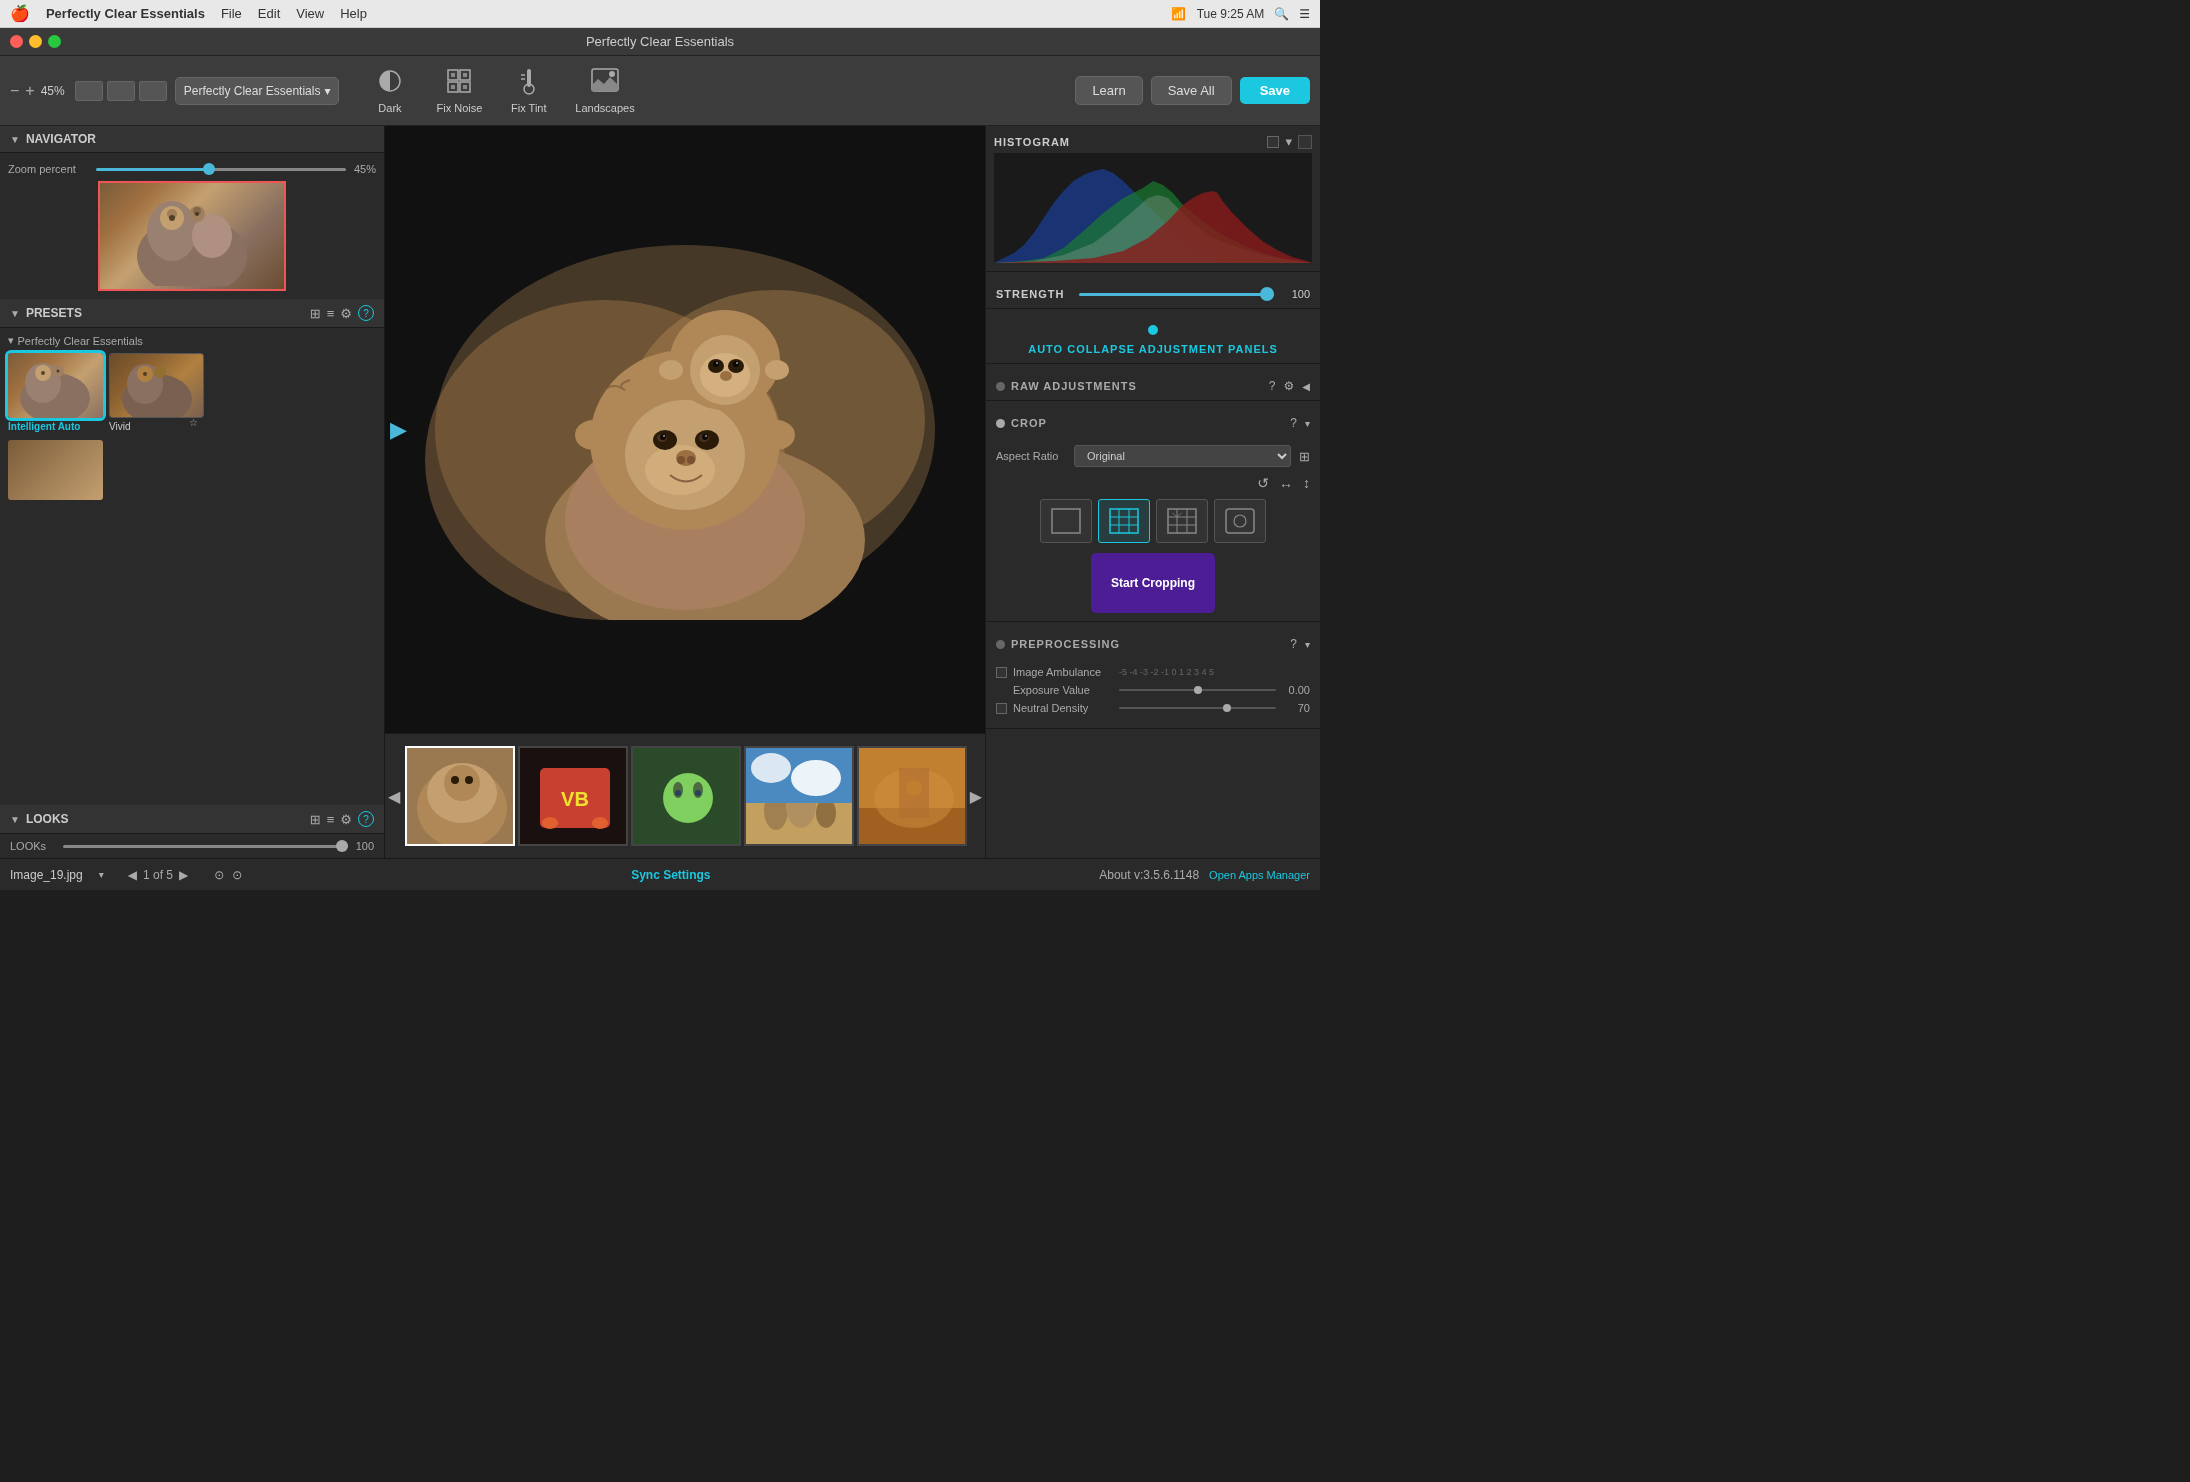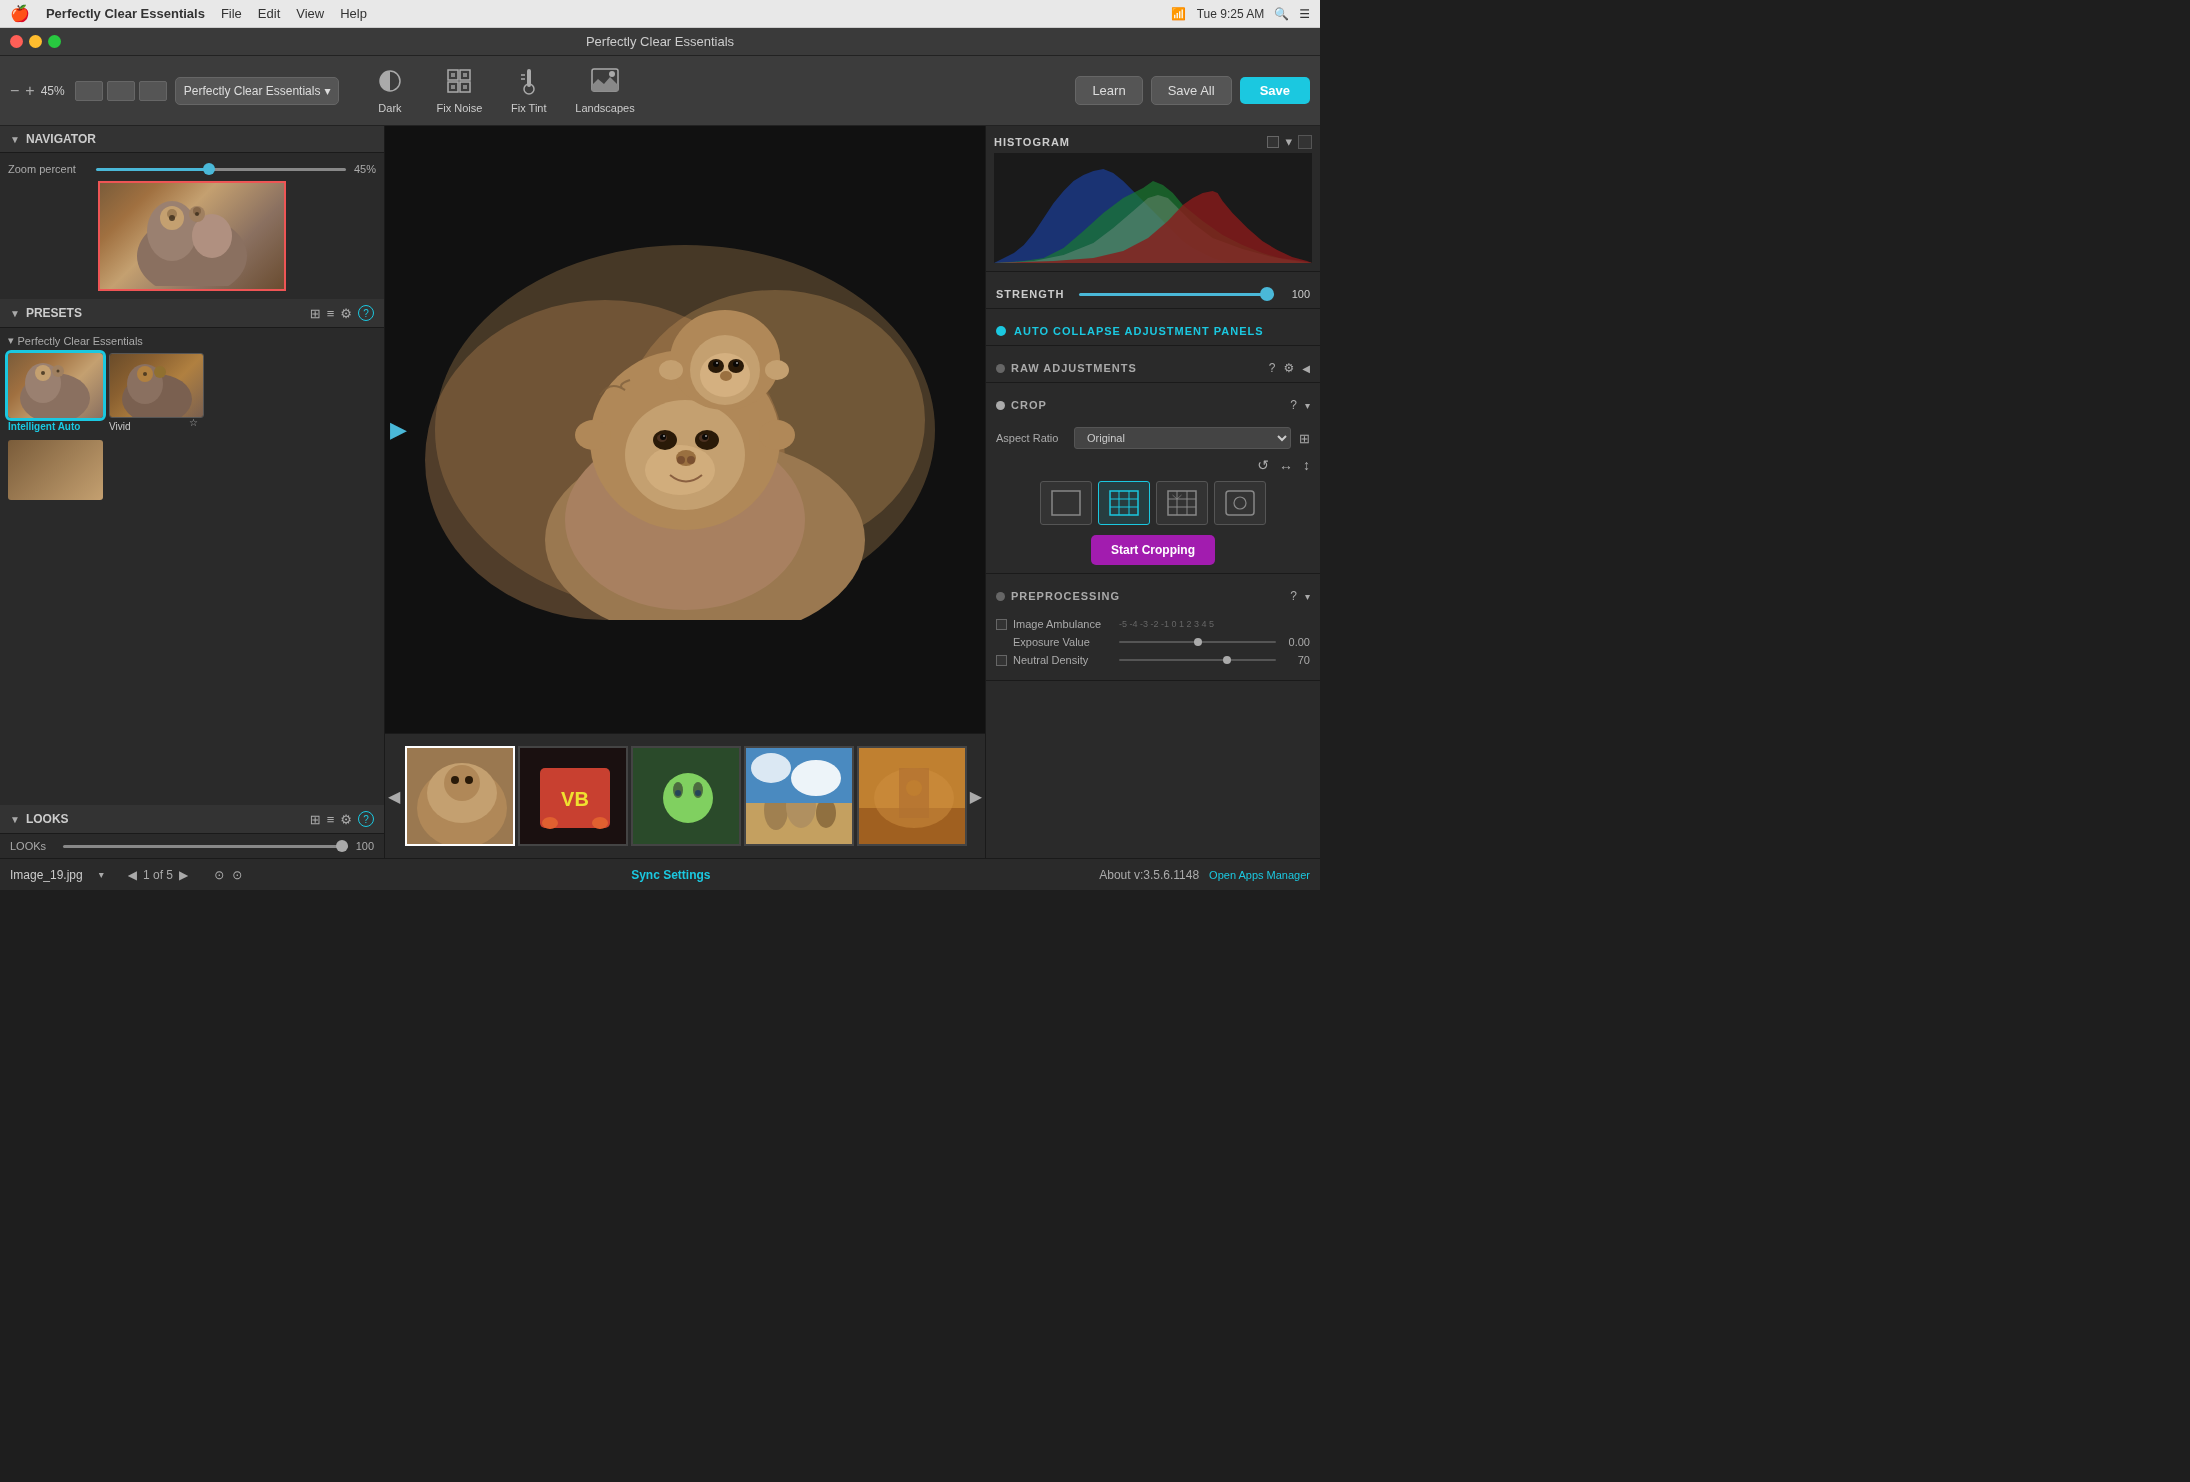--- a/index.html
+++ b/index.html
@@ -98,21 +98,21 @@
     .histogram-canvas { width: 100%; height: 110px; background: #1a1a1a; position: relative; overflow: hidden; }
 
     
     .strength-row { display: flex; align-items: center; gap: 8px; padding: 8px 10px; border-bottom: 1px solid #1a1a1a; }
     .strength-label { font-size: 11px; color: #ccc; letter-spacing: 1px; font-weight: 600; min-width: 75px; }
     .strength-slider { flex: 1; -webkit-appearance: none; height: 3px; background: linear-gradient(to right, #4ab8d8 0%, #4ab8d8 100%, #888 100%); border-radius: 2px; }
     .strength-slider::-webkit-slider-thumb { -webkit-appearance: none; width: 14px; height: 14px; border-radius: 50%; background: #4ab8d8; cursor: pointer; }
     .strength-val { font-size: 11px; color: #ccc; min-width: 28px; text-align: right; }
 
     
-    .auto-collapse-row { display: flex; align-items: center; gap: 8px; padding: 8px 10px; border-bottom: 1px solid #1a1a1a; }
+    .auto-collapse-row { display: flex; align-items: center; gap: 8px; padding: 8px 10px; border-bottom: 1px solid #1a1a1a; flex-direction: column; }
     .auto-collapse-dot { width: 10px; height: 10px; border-radius: 50%; background: #1bc8e0; flex-shrink: 0; }
     .auto-collapse-label { font-size: 11px; color: #1bc8e0; font-weight: 600; letter-spacing: 1px; }
 
     
     .adj-panel { border-bottom: 1px solid #1a1a1a; }
     .adj-panel-header { display: flex; align-items: center; padding: 7px 10px; cursor: pointer; gap: 6px; }
     .adj-panel-dot { width: 9px; height: 9px; border-radius: 50%; background: #666; flex-shrink: 0; }
     .adj-panel-title { font-size: 11px; color: #aaa; font-weight: 600; letter-spacing: 1px; flex: 1; }
     .adj-panel-icons { display: flex; gap: 8px; align-items: center; }
     .adj-icon { color: #aaa; font-size: 12px; cursor: pointer; }
@@ -122,21 +122,21 @@
     .crop-section { padding: 8px 10px; }
     .crop-row { display: flex; align-items: center; gap: 8px; margin-bottom: 8px; }
     .crop-label { font-size: 11px; color: #aaa; min-width: 70px; }
     .crop-select { background: #444; border: 1px solid #555; color: #ccc; padding: 3px 8px; font-size: 11px; border-radius: 3px; flex: 1; }
     .crop-icon { color: #aaa; font-size: 13px; cursor: pointer; }
     .crop-actions { display: flex; gap: 10px; justify-content: flex-end; margin-bottom: 8px; }
     .crop-action-btn { color: #aaa; font-size: 14px; cursor: pointer; }
     .crop-grid-row { display: flex; gap: 6px; justify-content: center; margin-bottom: 10px; }
     .crop-grid-btn { width: 52px; height: 44px; border: 1px solid #555; border-radius: 3px; background: #333; cursor: pointer; display: flex; align-items: center; justify-content: center; }
     .crop-grid-btn.active-crop { border-color: #1bc8e0; background: #1bc8e020; }
-    .btn-start-cropping { background: #a21caf; color: #fff; border: none; padding: 8px 20px; border-radius: 5px; font-size: 12px; font-weight: 600; cursor: pointer; display: block; margin: 0 auto; }
+    .btn-start-cropping { background: #4c1d95; color: #fff; border: none; padding: 23px 20px; border-radius: 5px; font-size: 12px; font-weight: 600; cursor: pointer; display: block; margin: 0 auto; }
 
     
     .preprocessing-section { padding: 8px 10px; }
     .preproc-row { display: flex; align-items: center; gap: 6px; margin-bottom: 6px; }
     .preproc-check { width: 11px; height: 11px; border: 1px solid #666; background: #333; }
     .preproc-label { font-size: 11px; color: #aaa; min-width: 100px; }
     .preproc-slider { flex: 1; -webkit-appearance: none; height: 2px; background: #555; border-radius: 1px; }
     .preproc-slider::-webkit-slider-thumb { -webkit-appearance: none; width: 8px; height: 8px; border-radius: 50%; background: #aaa; cursor: pointer; }
     .preproc-val { font-size: 11px; color: #aaa; min-width: 28px; text-align: right; }
 

